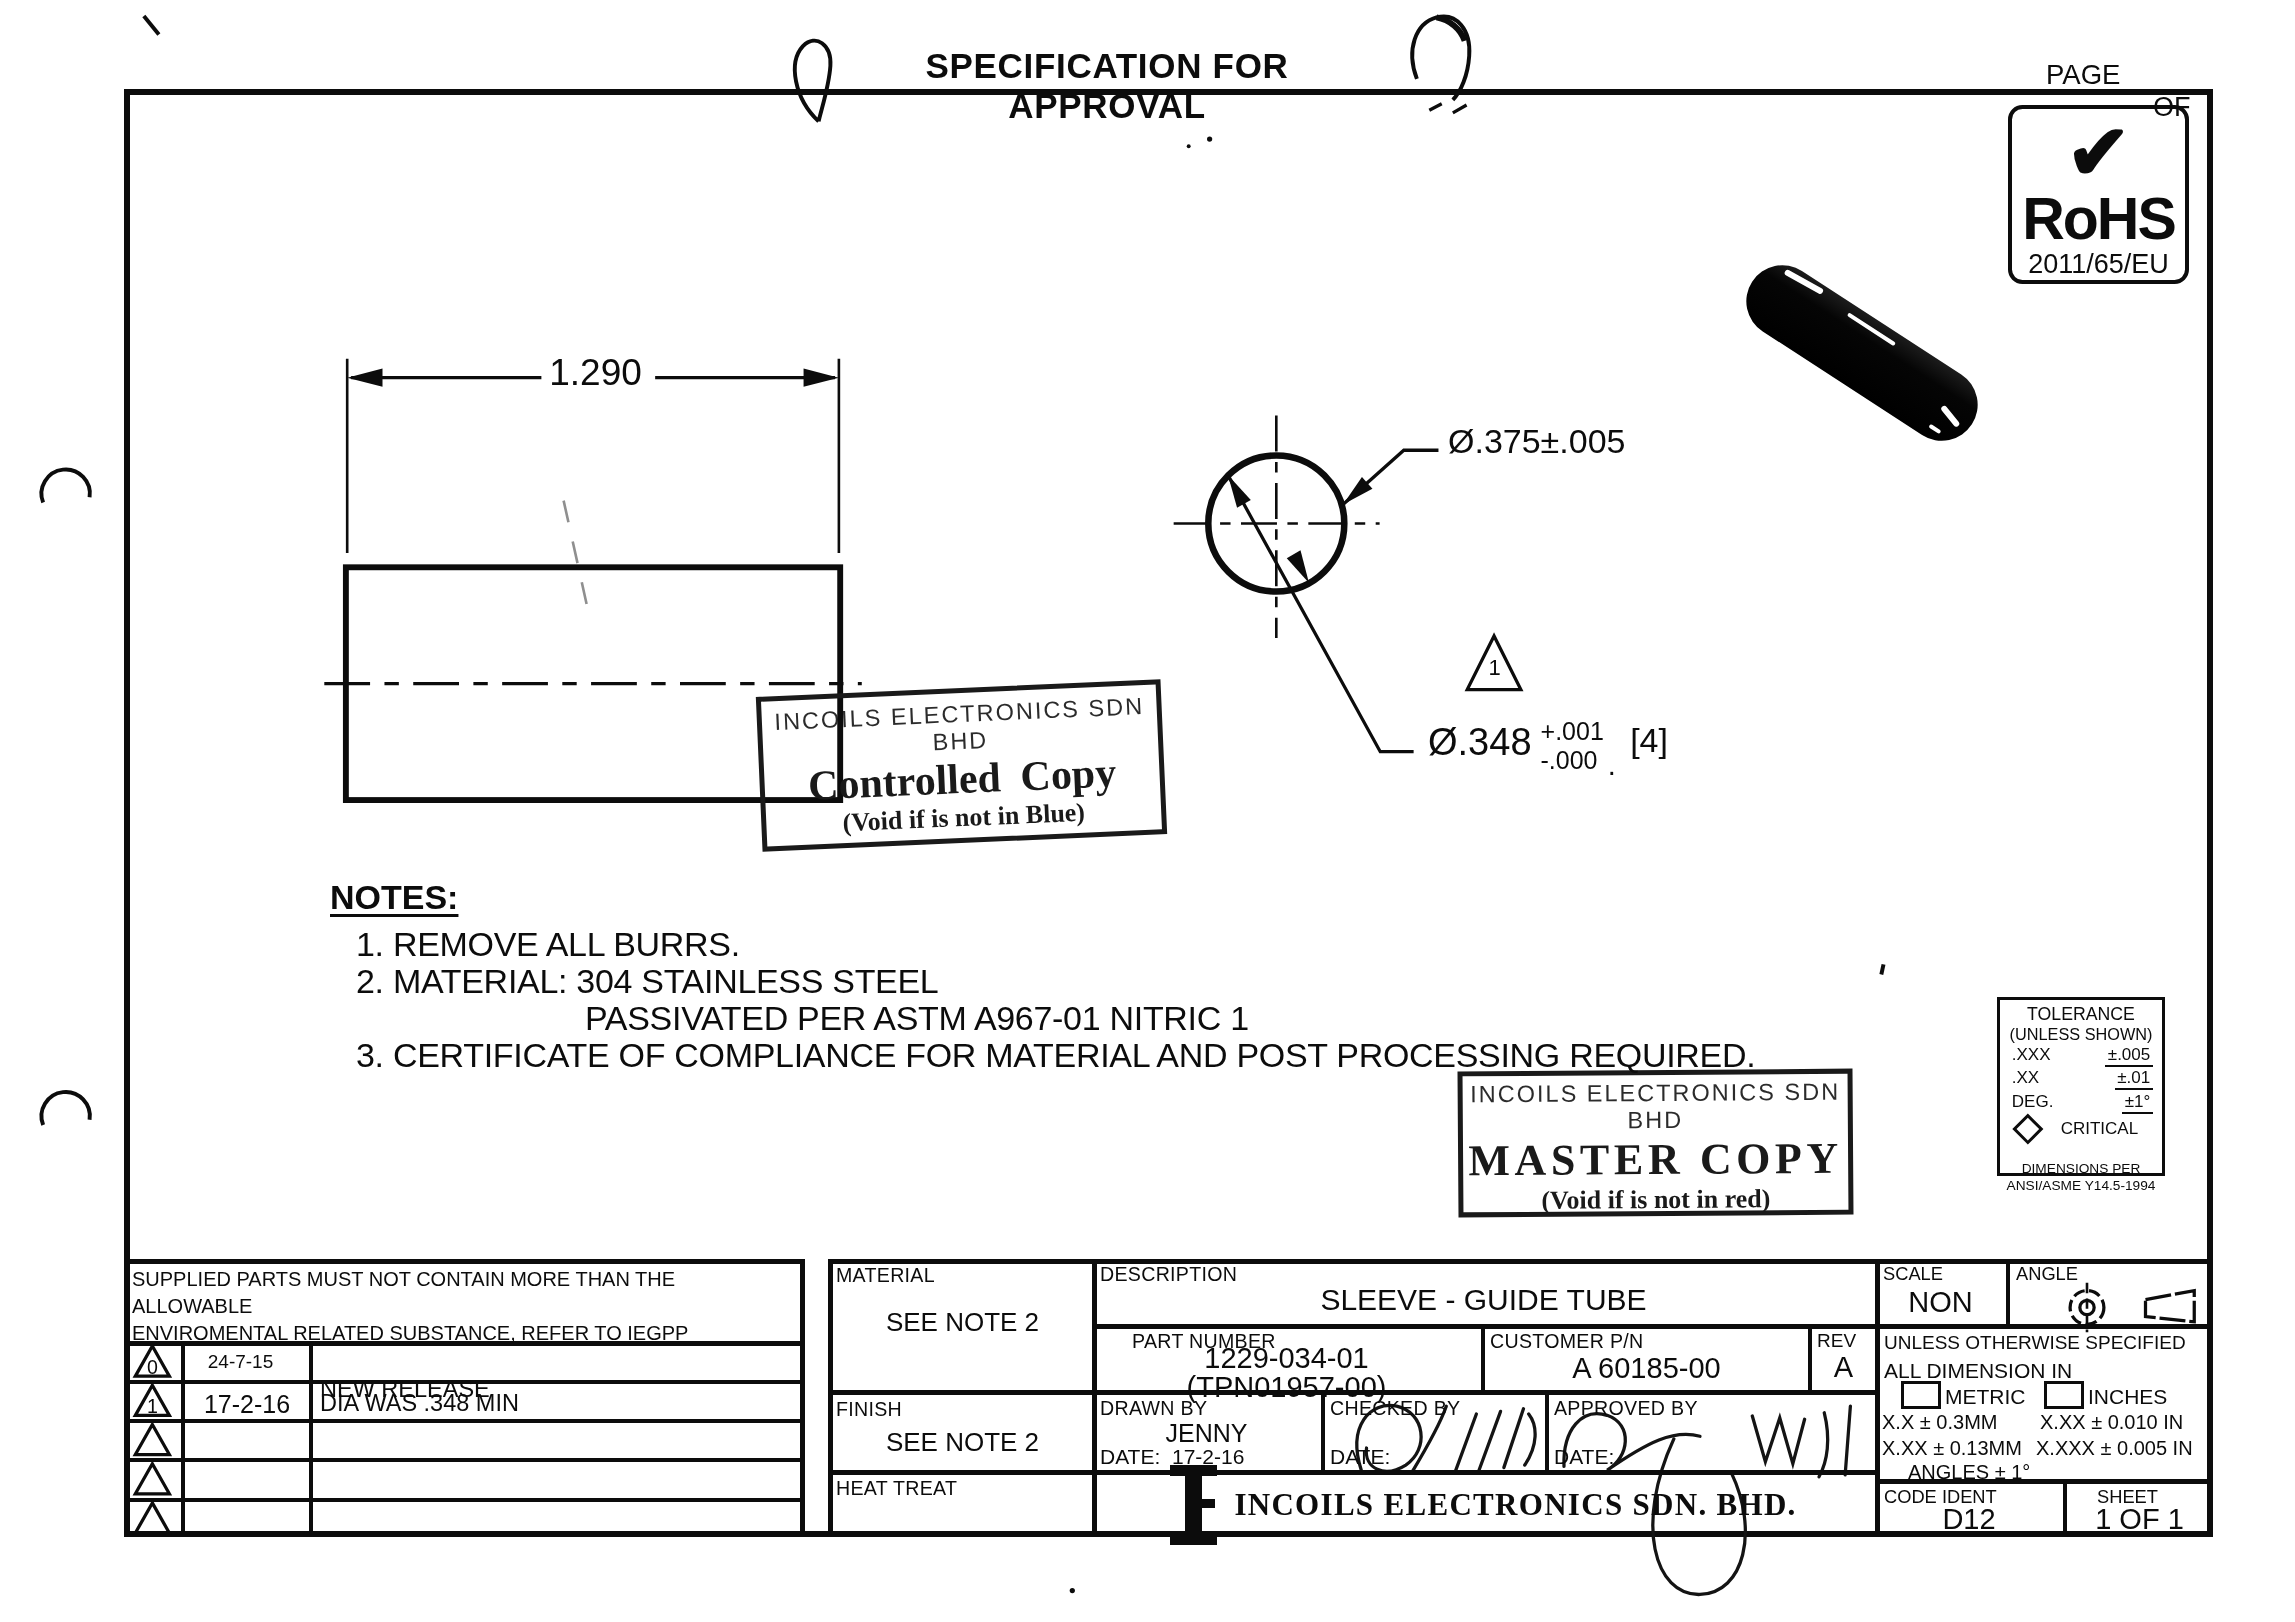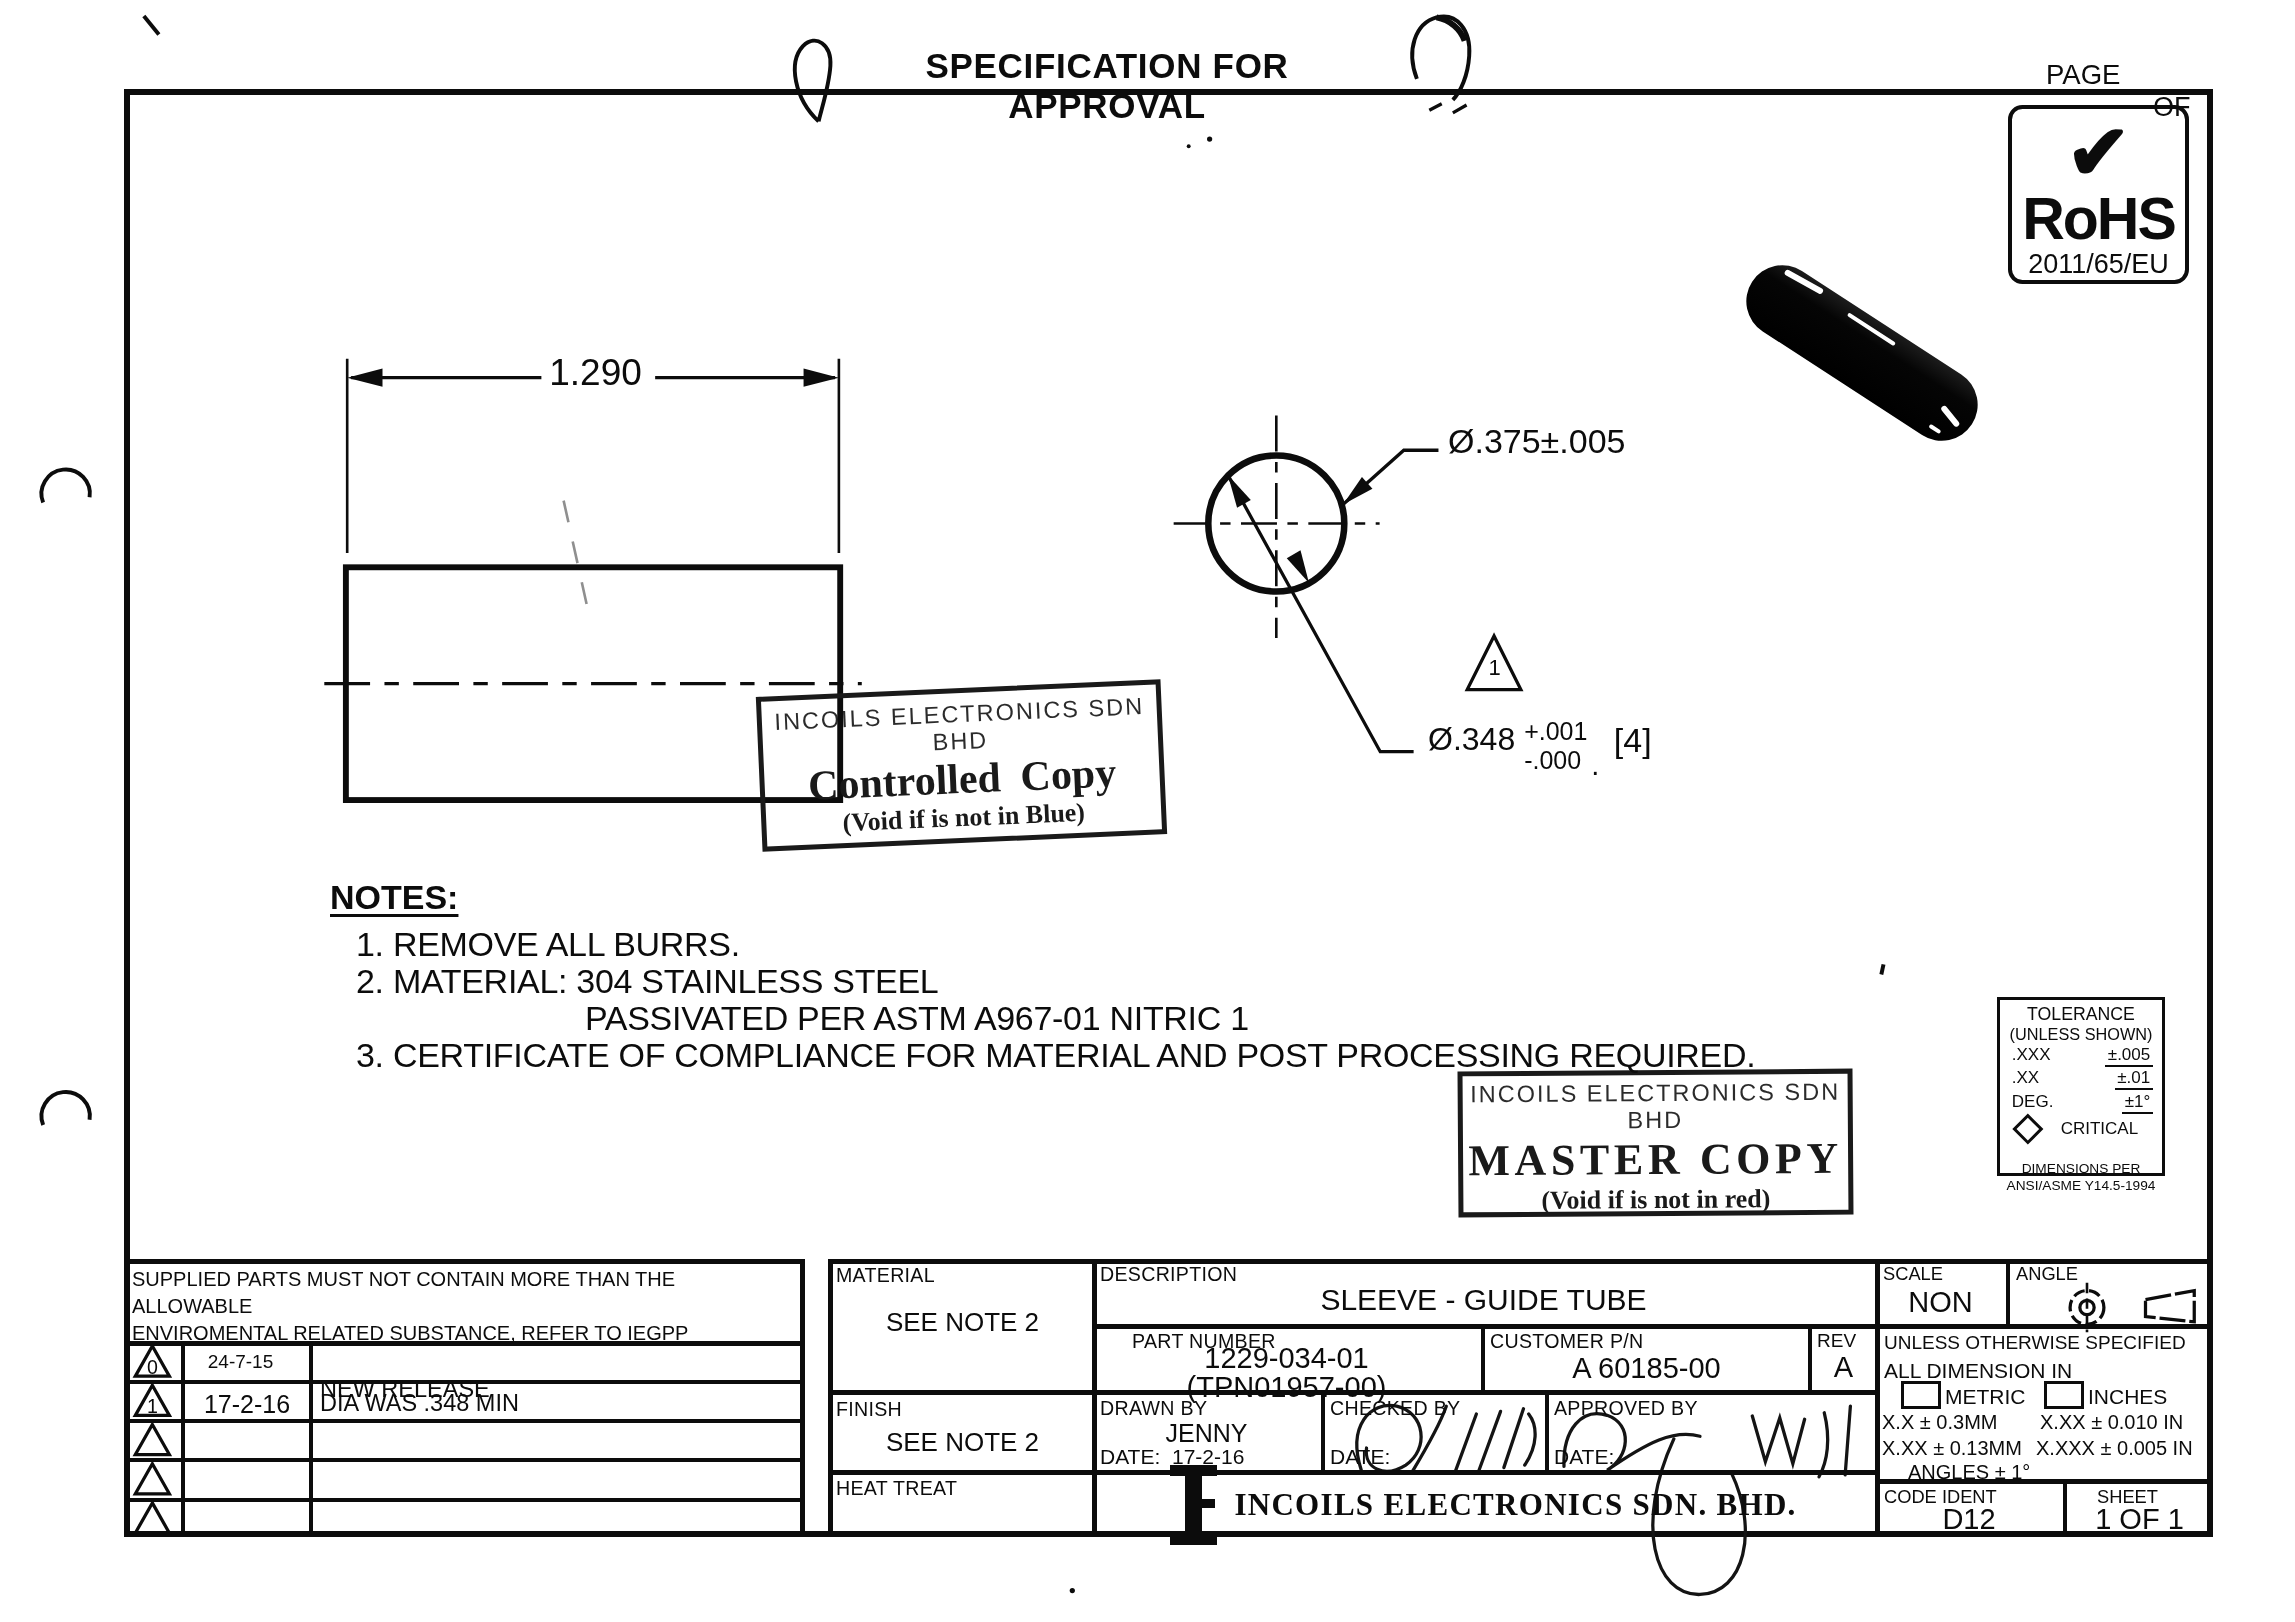--- a/index.html
+++ b/index.html
@@ -108,21 +108,21 @@
       <path class="sig" d="M2560 2200 C2500 2330 2530 2440 2600 2438 C2668 2436 2690 2340 2648 2252"></path>
       <path class="sig" d="M2680 2165 L2700 2235 L2722 2168 L2742 2238 L2760 2170"></path>
       <path class="sig" d="M2790 2160 C2800 2200 2795 2235 2782 2258 M2830 2150 L2822 2255"></path>
     </g>
   </svg>
 
   <div class="abs ctr" style="left:543px;top:352px;width:105px;font-size:37px;">1.290</div>
   <div class="abs" style="left:1448px;top:422px;font-size:34px;">Ø.375±.005</div>
 
   <div class="abs" style="left:1428px;top:721px;display:flex;align-items:flex-start;">
-    <span style="font-size:32px;text-align:right;">Ø.348</span>
+    <span style="font-size:38px;text-align:right;">Ø.348</span>
     <span style="display:inline-flex;flex-direction:column;margin-left:9px;font-size:25px;line-height:29px;margin-top:-3.9px;">
       <span>+.001</span>
       <span>-.000</span>
     </span>
     <span style="font-size:29px;margin:27.5px 0 0 3.9px;">.</span>
     <span style="font-size:34px;margin-left:14.4px;">[4]</span>
   </div>
   <div class="abs ctr" style="left:1480px;top:655px;width:29px;font-size:22px;">1</div>
 
   <div class="stamp" style="left:759px;top:688px;width:395px;height:145px;transform:rotate(-2.5deg);">

